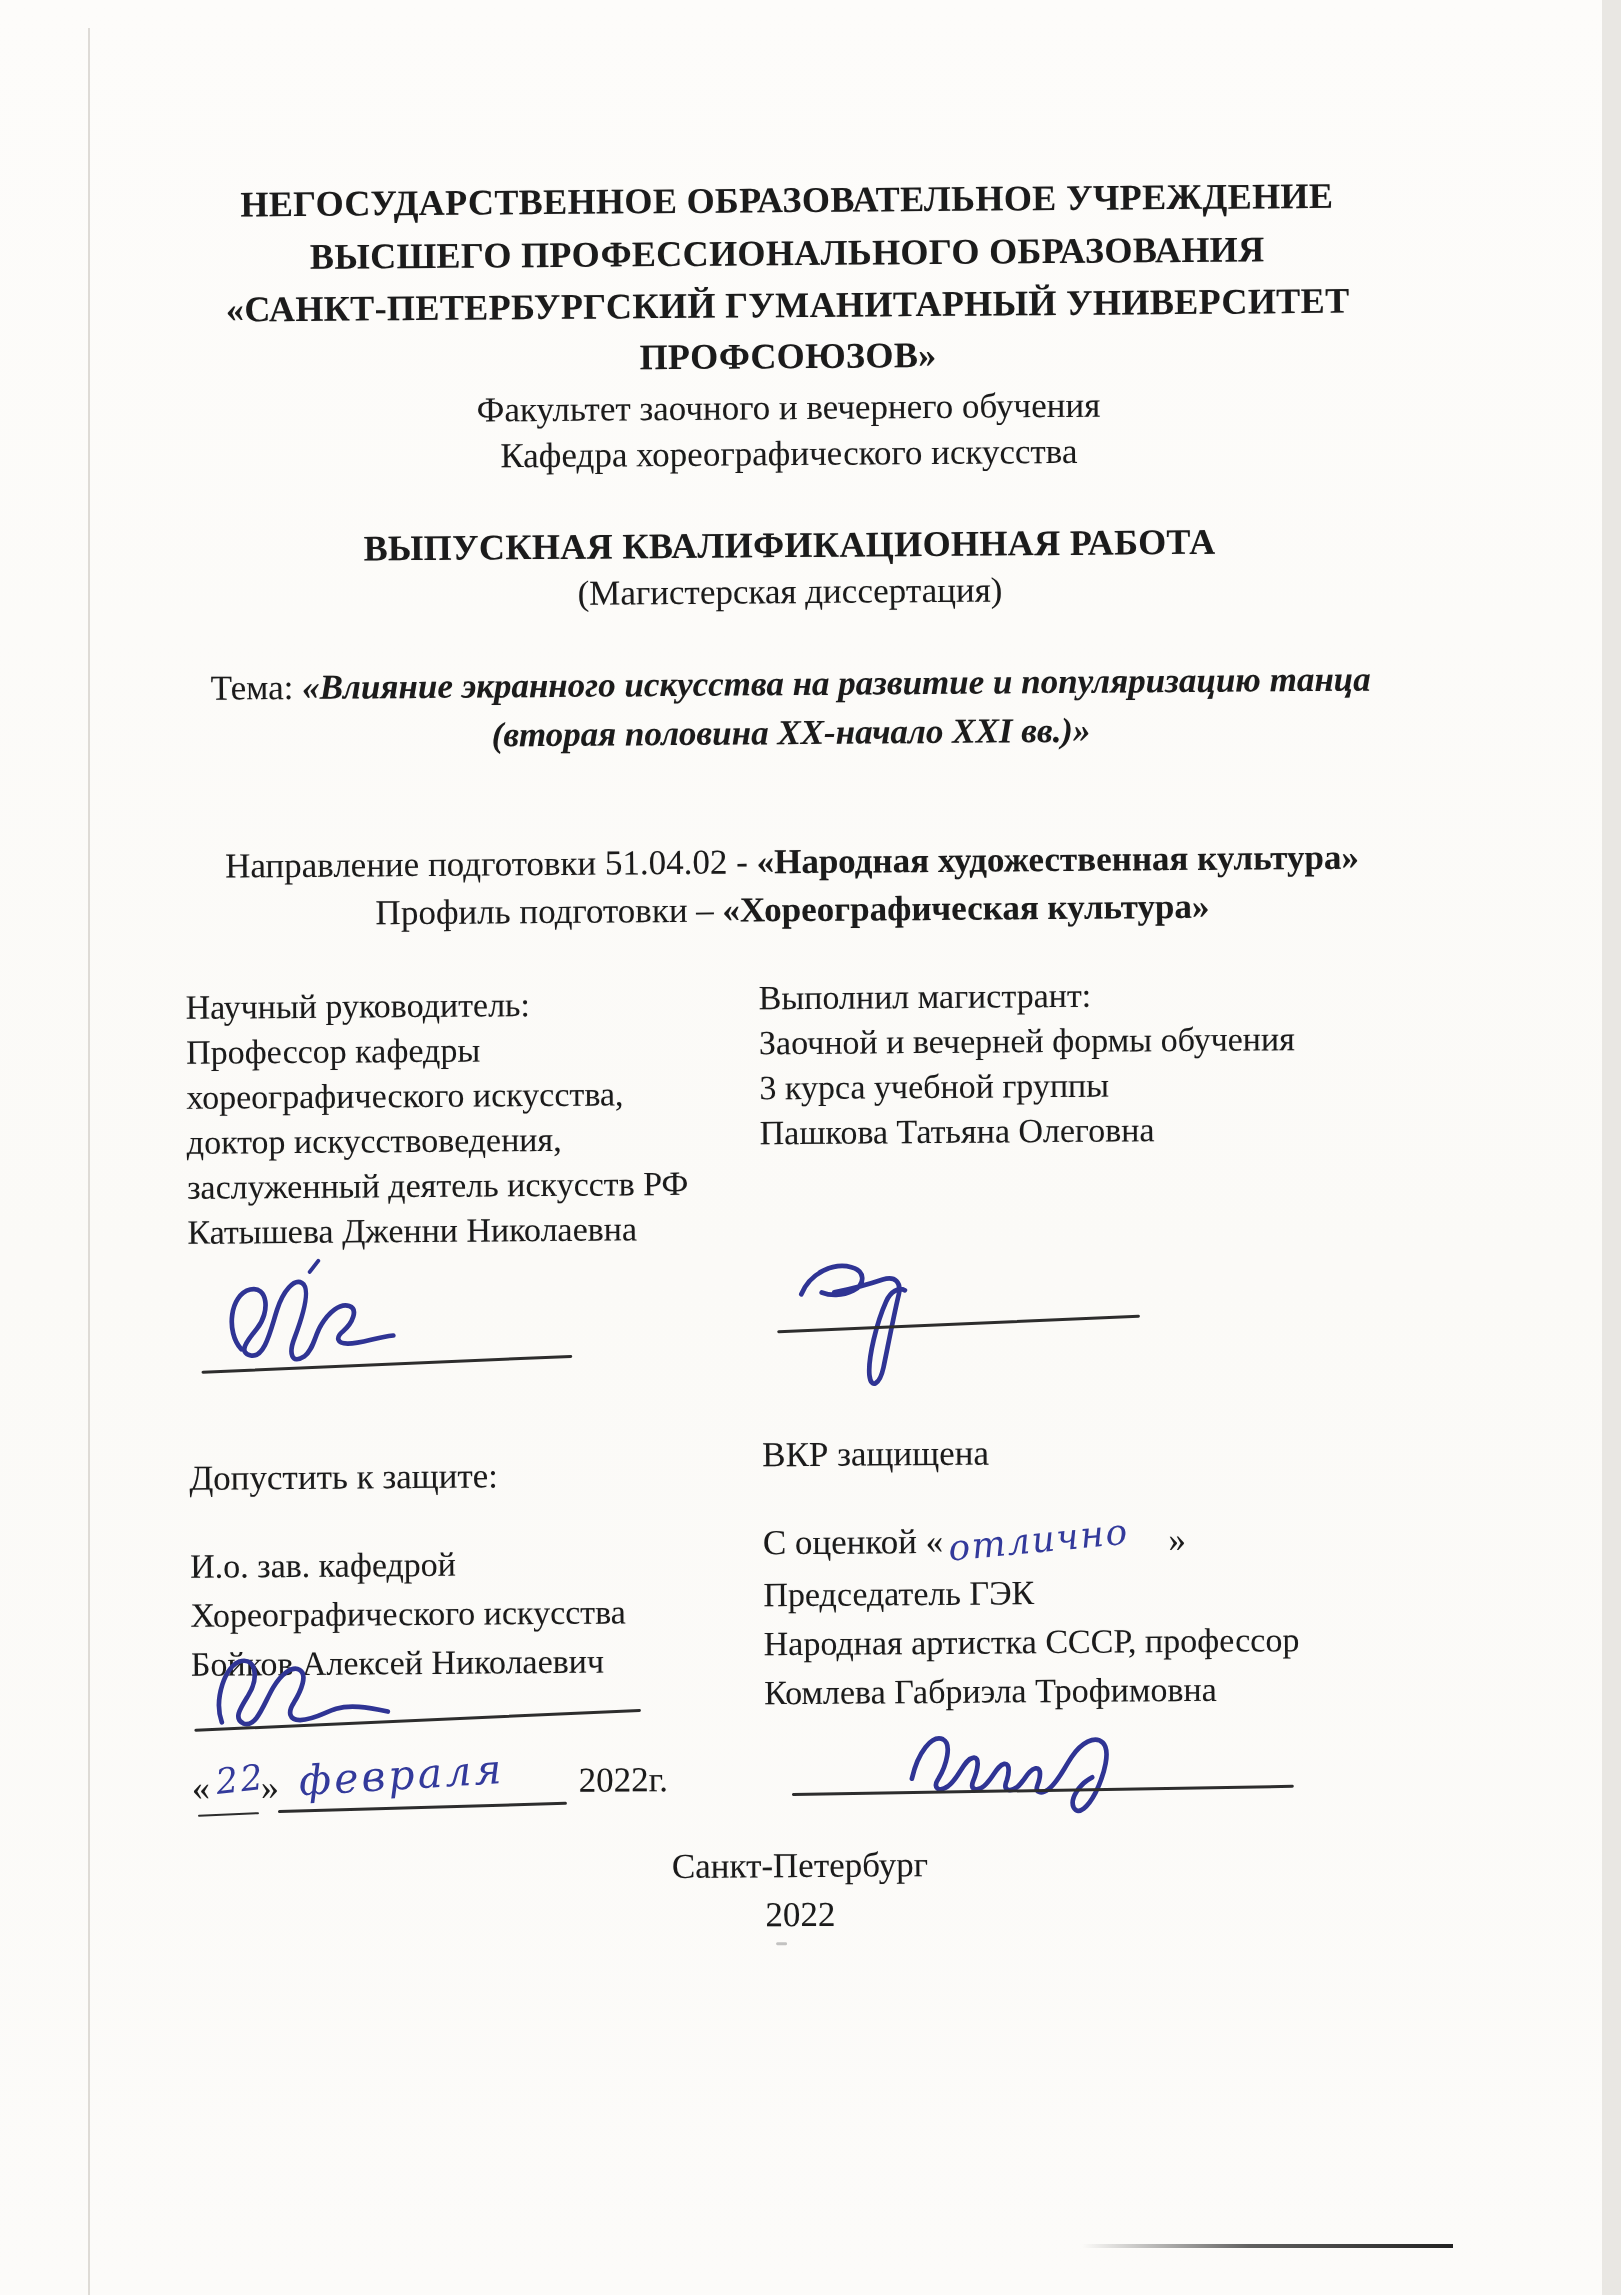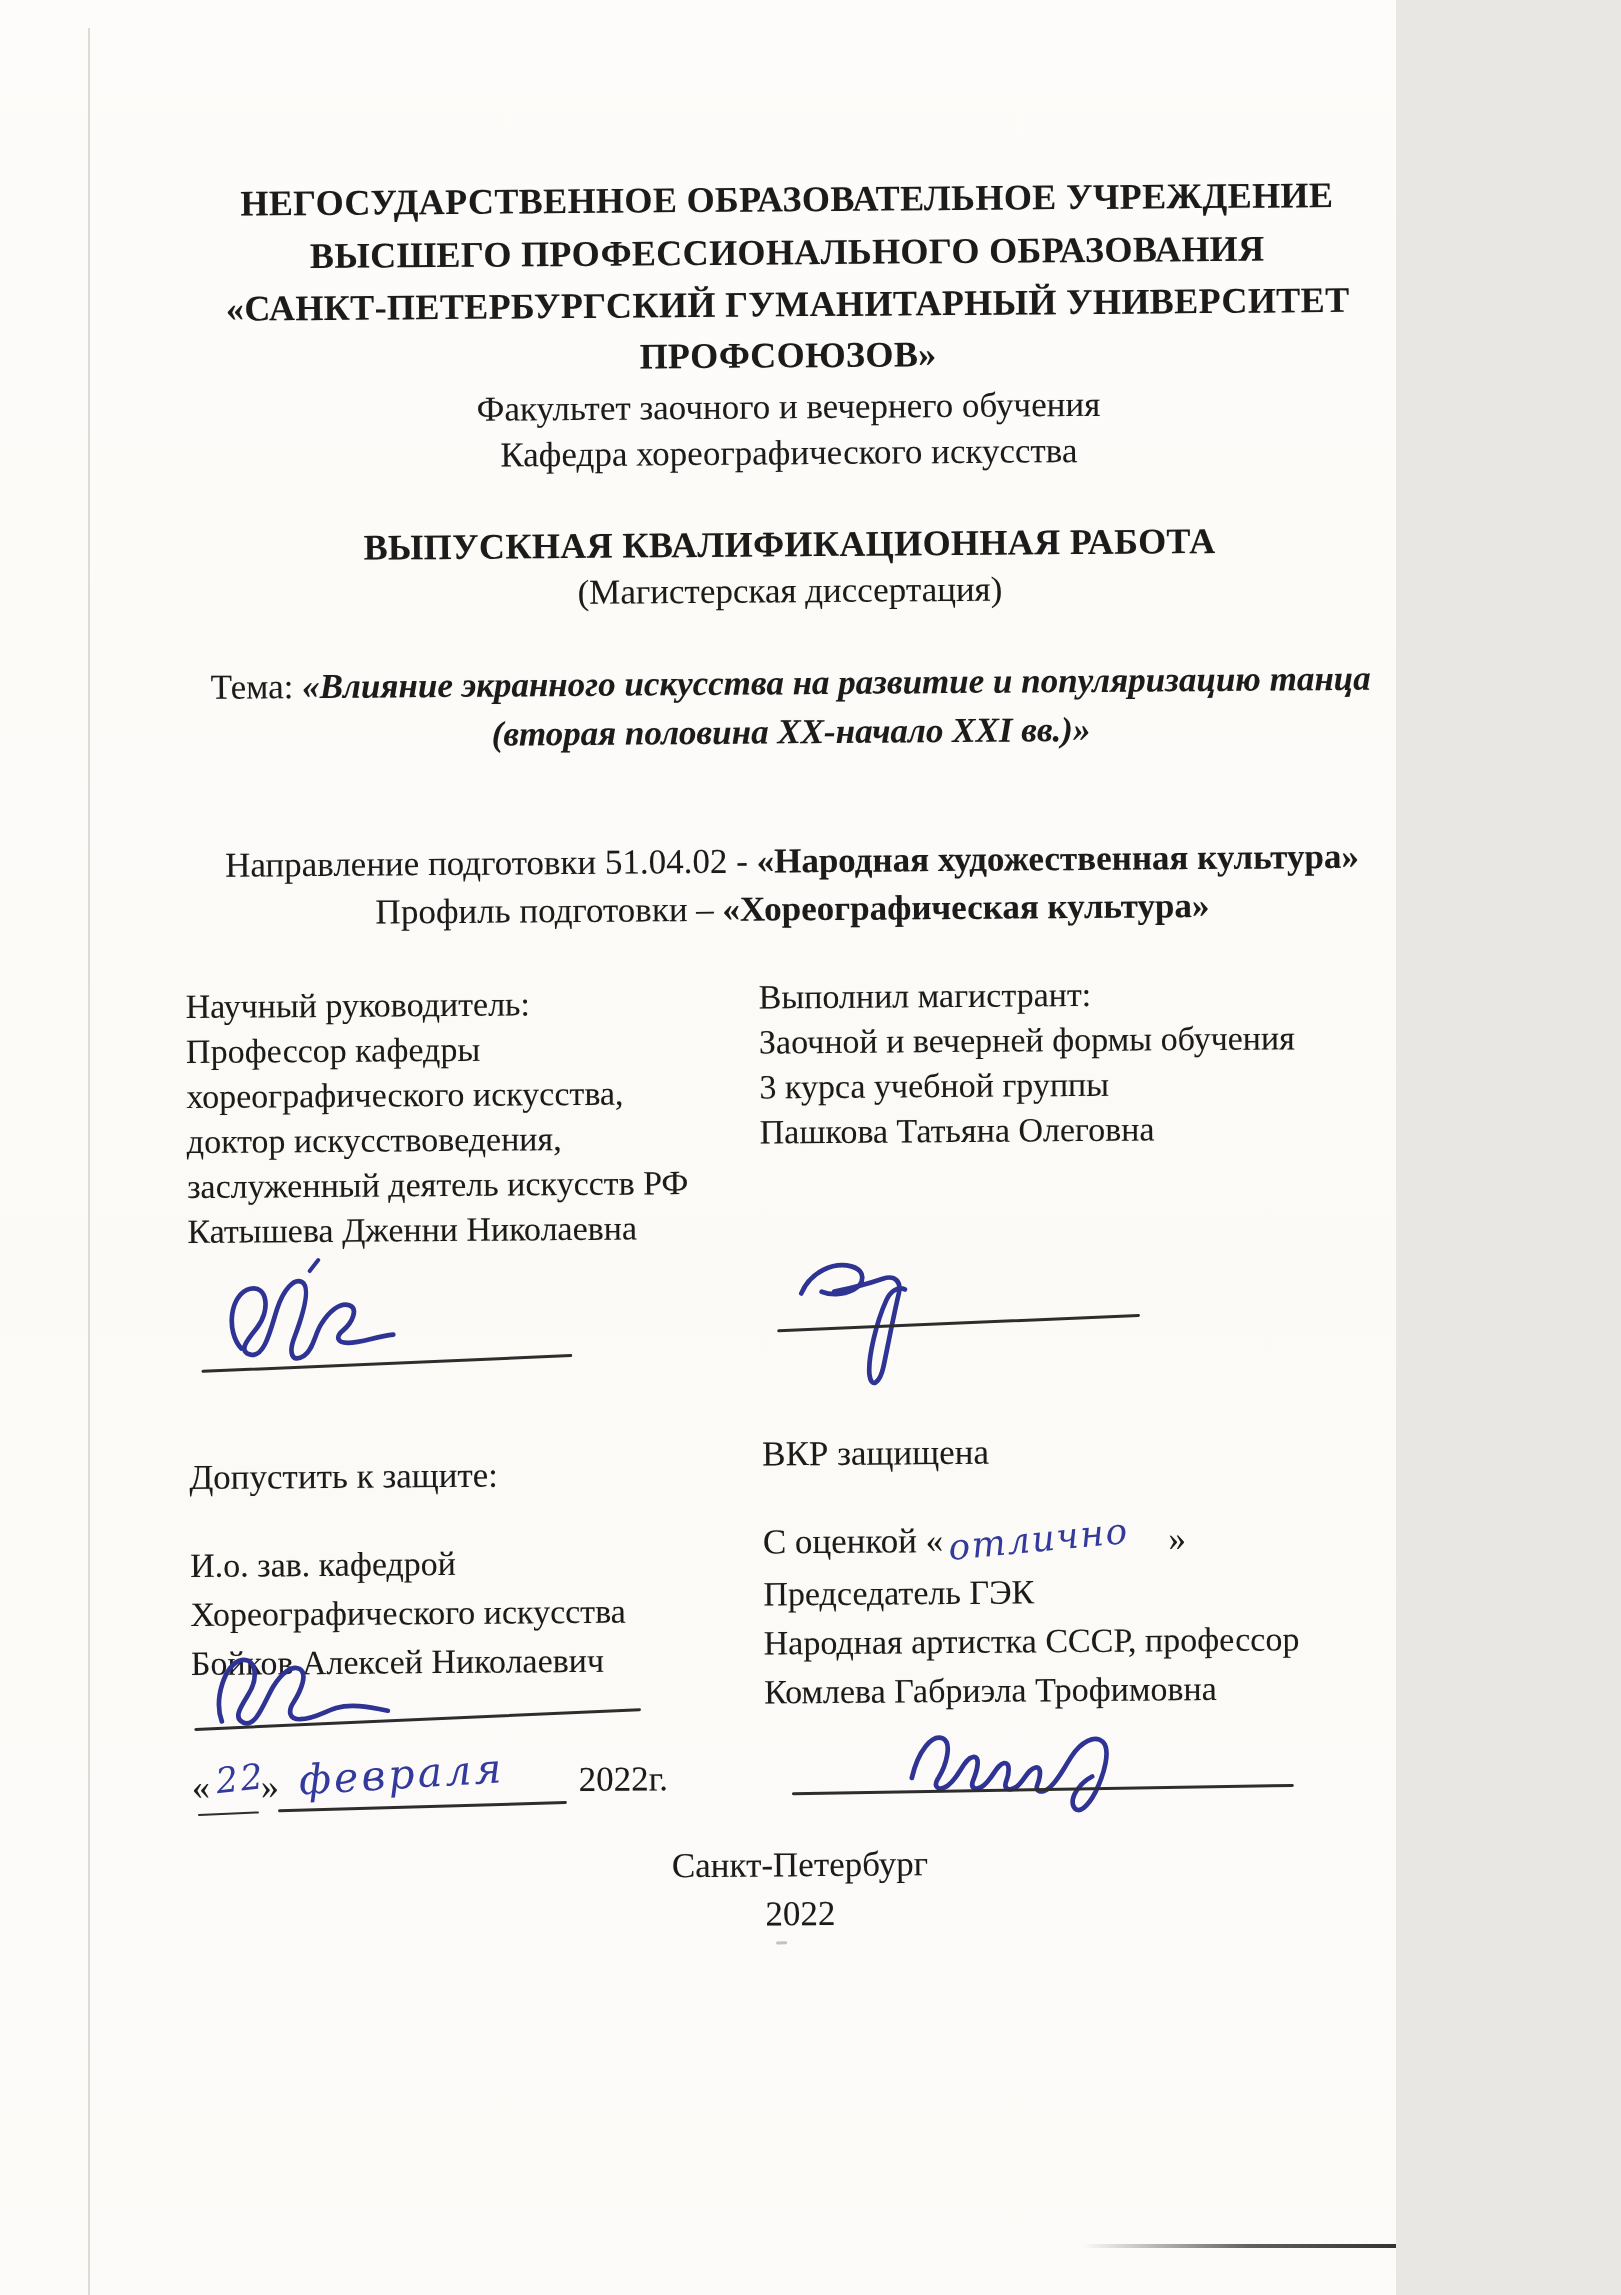--- a/index.html
+++ b/index.html
@@ -1,17 +1,17 @@
 <!DOCTYPE html>
 <html style="font-size:12.6px"><head>
 <meta charset="utf-8">
 <style>
   html,body { margin:0; padding:0; background:#e9e7e3; }
   .page {
-    position:relative; width:1396px; height:2295px;
+    position:relative; width:1602px; height:2295px;
     background:linear-gradient(180deg,#fdfcfa 0%, #fbfaf7 55%, #fcfbf9 100%);
     overflow:hidden;
     font-family:"Liberation Serif", serif;
     color:#1b1b1b;
   }
   .content { position:absolute; left:0; top:0; width:100%; height:100%;
     transform:rotate(-0.45deg); transform-origin:50% 40%;
     text-shadow:0 0 0.8px rgba(40,40,40,.28);
   }
   .cline { position:absolute; left:94px; width:1397px; text-align:center; white-space:nowrap; }

